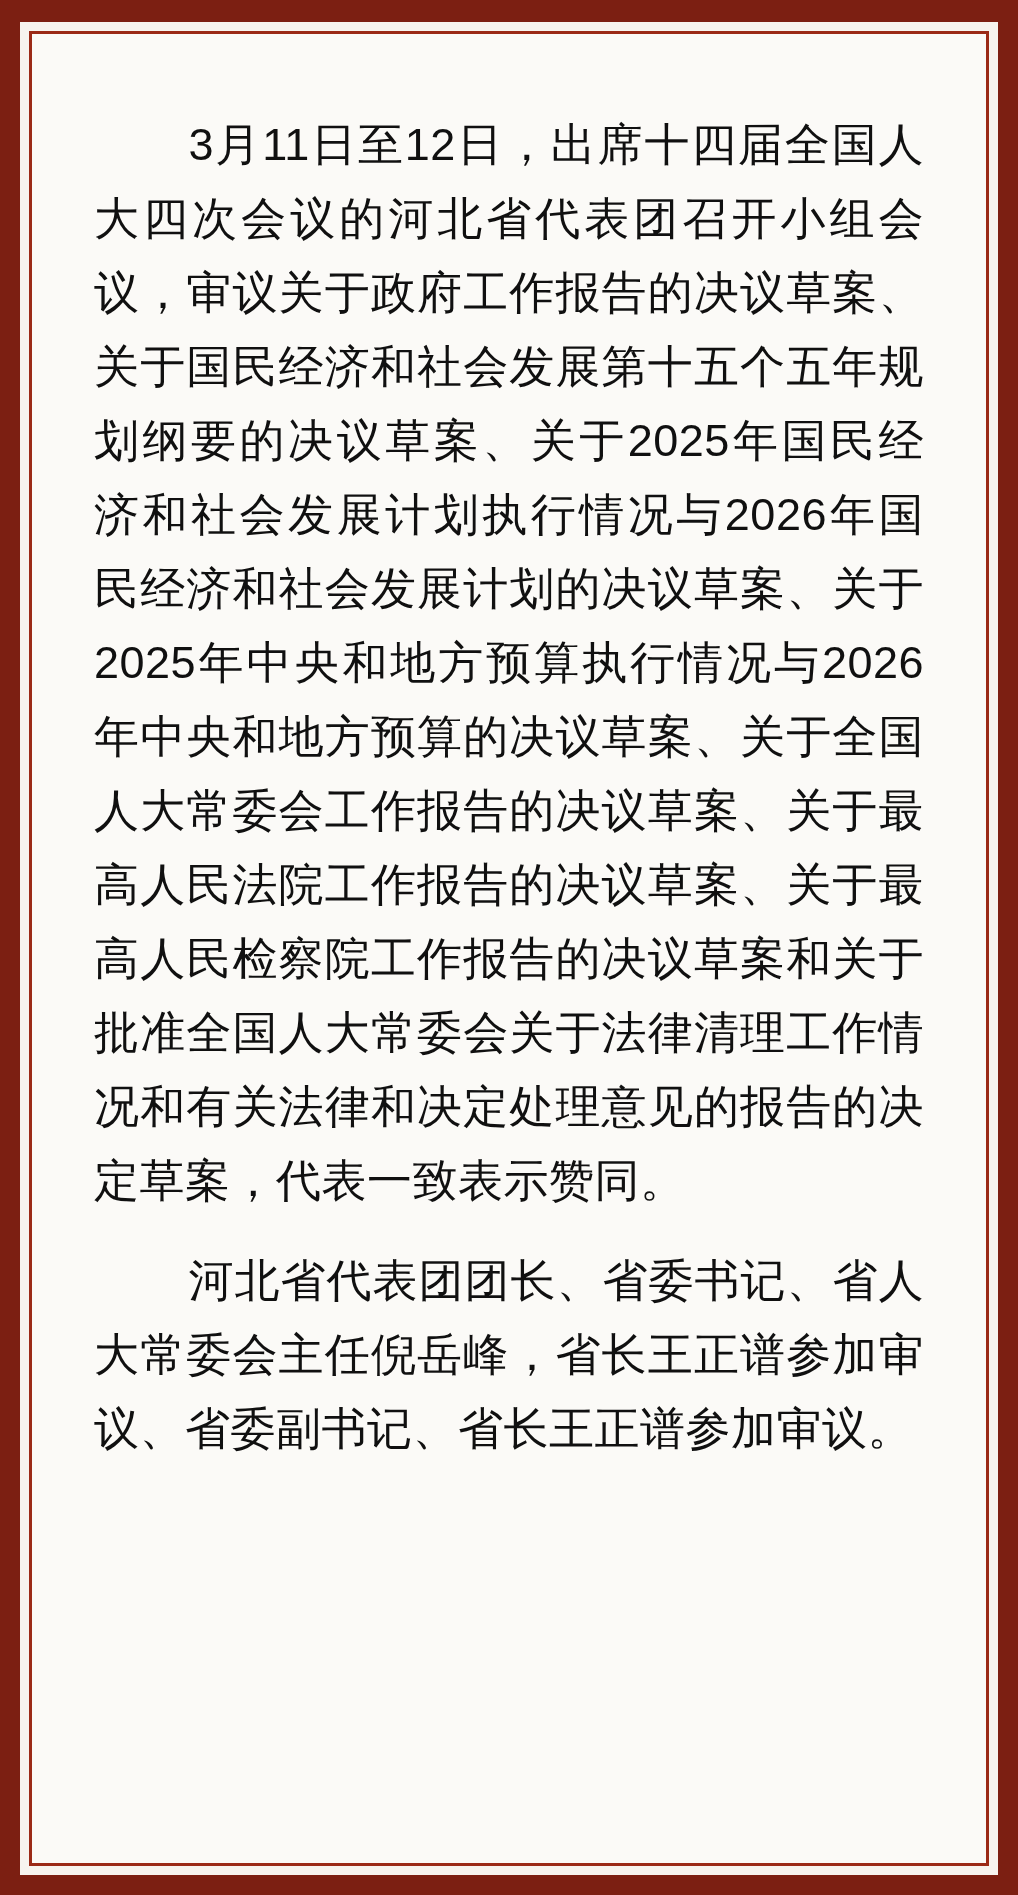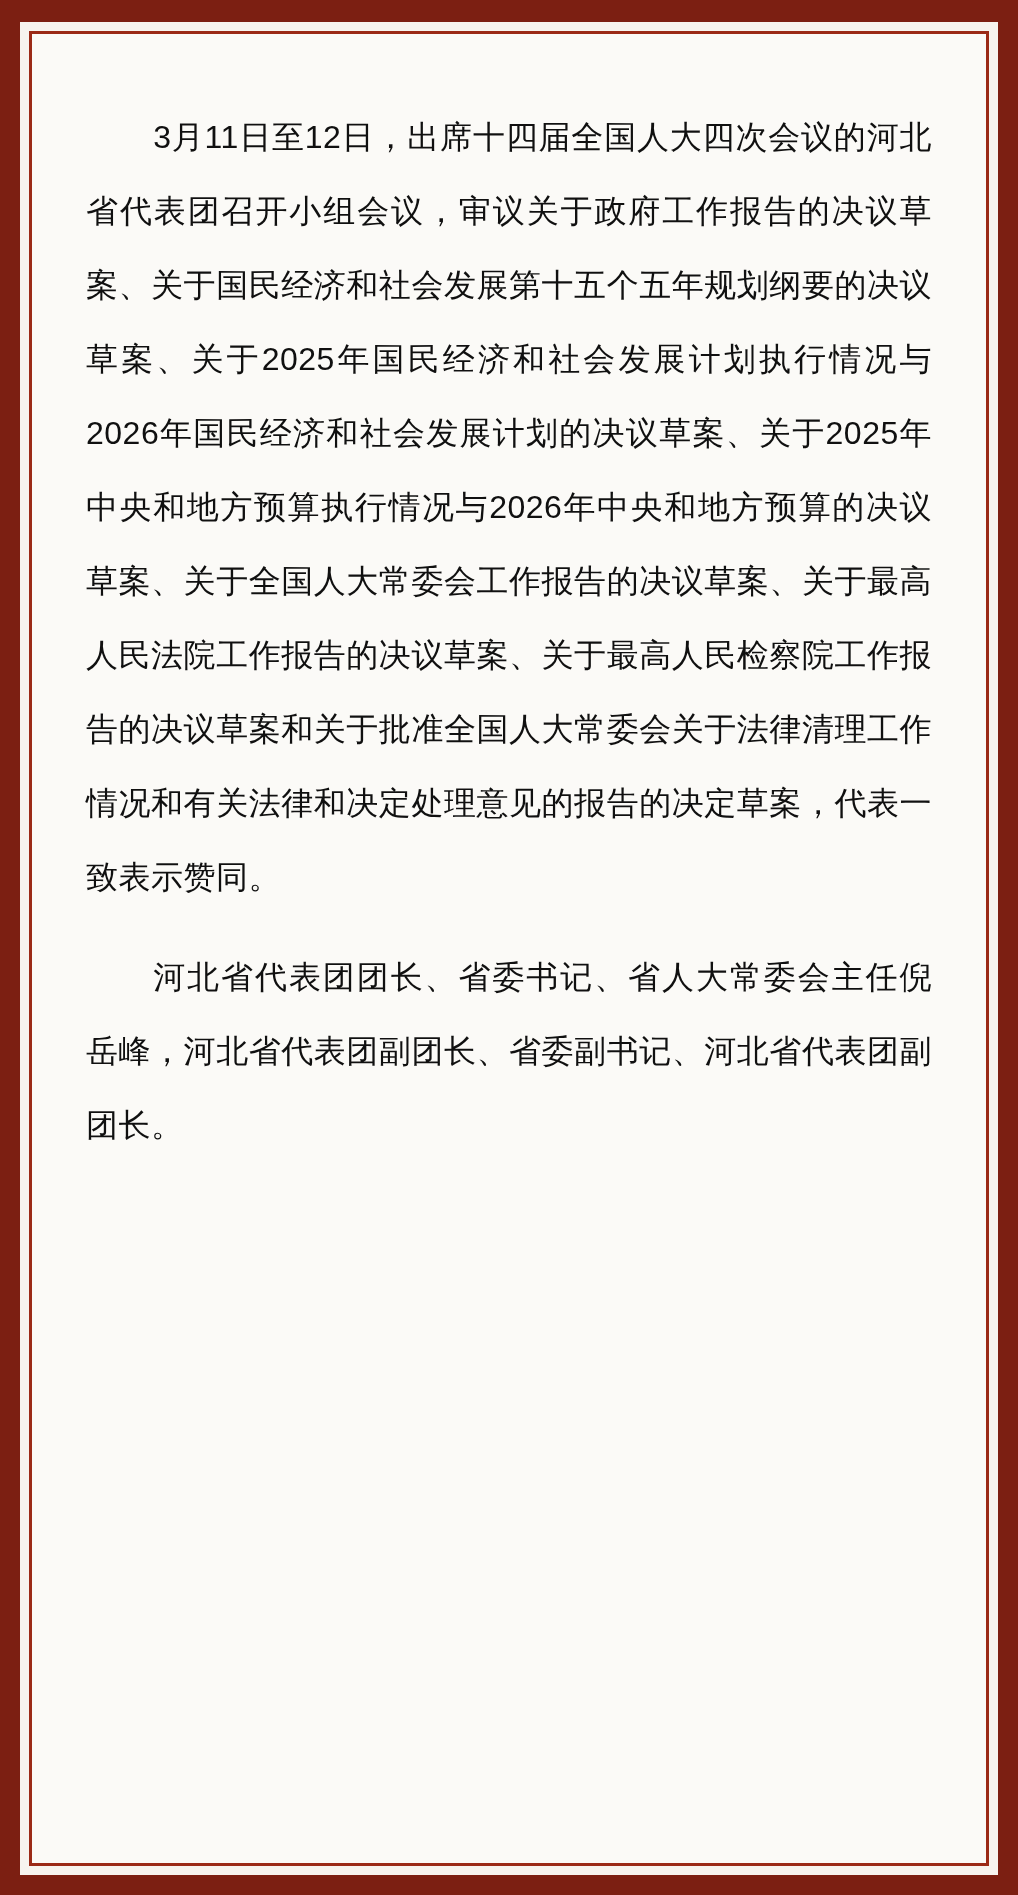--- a/index.html
+++ b/index.html
@@ -44,37 +44,37 @@
     width: 100%;
     height: 100%;
     background: #fbfaf7;
     padding: 56px 44px 30px 44px;
     overflow: hidden;
   }
 
   .para {
     color: #101010;
     font-family: "Liberation Sans", sans-serif;
-    font-size: 32px;
+    font-size: 45px;
     line-height: 74px;
     letter-spacing: 0.5px;
     text-align: justify;
     text-justify: inter-character;
     text-indent: 2.1em;
-    margin: 0;
+    margin: 8px;
   }
   .para + .para {
     margin-top: 26px;
   }
 </style>
 </head>
 <body>
 
 <div id="page">
   <div id="frame-outer">
     <div id="frame-rule">
       <div id="paper">
         <p class="para">3月11日至12日，出席十四届全国人大四次会议的河北省代表团召开小组会议，审议关于政府工作报告的决议草案、关于国民经济和社会发展第十五个五年规划纲要的决议草案、关于2025年国民经济和社会发展计划执行情况与2026年国民经济和社会发展计划的决议草案、关于2025年中央和地方预算执行情况与2026年中央和地方预算的决议草案、关于全国人大常委会工作报告的决议草案、关于最高人民法院工作报告的决议草案、关于最高人民检察院工作报告的决议草案和关于批准全国人大常委会关于法律清理工作情况和有关法律和决定处理意见的报告的决定草案，代表一致表示赞同。</p>
-        <p class="para">河北省代表团团长、省委书记、省人大常委会主任倪岳峰，河北省代表团副团长、省委副书记、河北省代表团副团长。</p>
+        <p class="para">河北省代表团团长、省委书记、省人大常委会主任倪岳峰，省长王正谱参加审议、省委副书记、省长王正谱参加审议。</p>
       </div>
     </div>
   </div>
 </div>
 
 </body></html>

